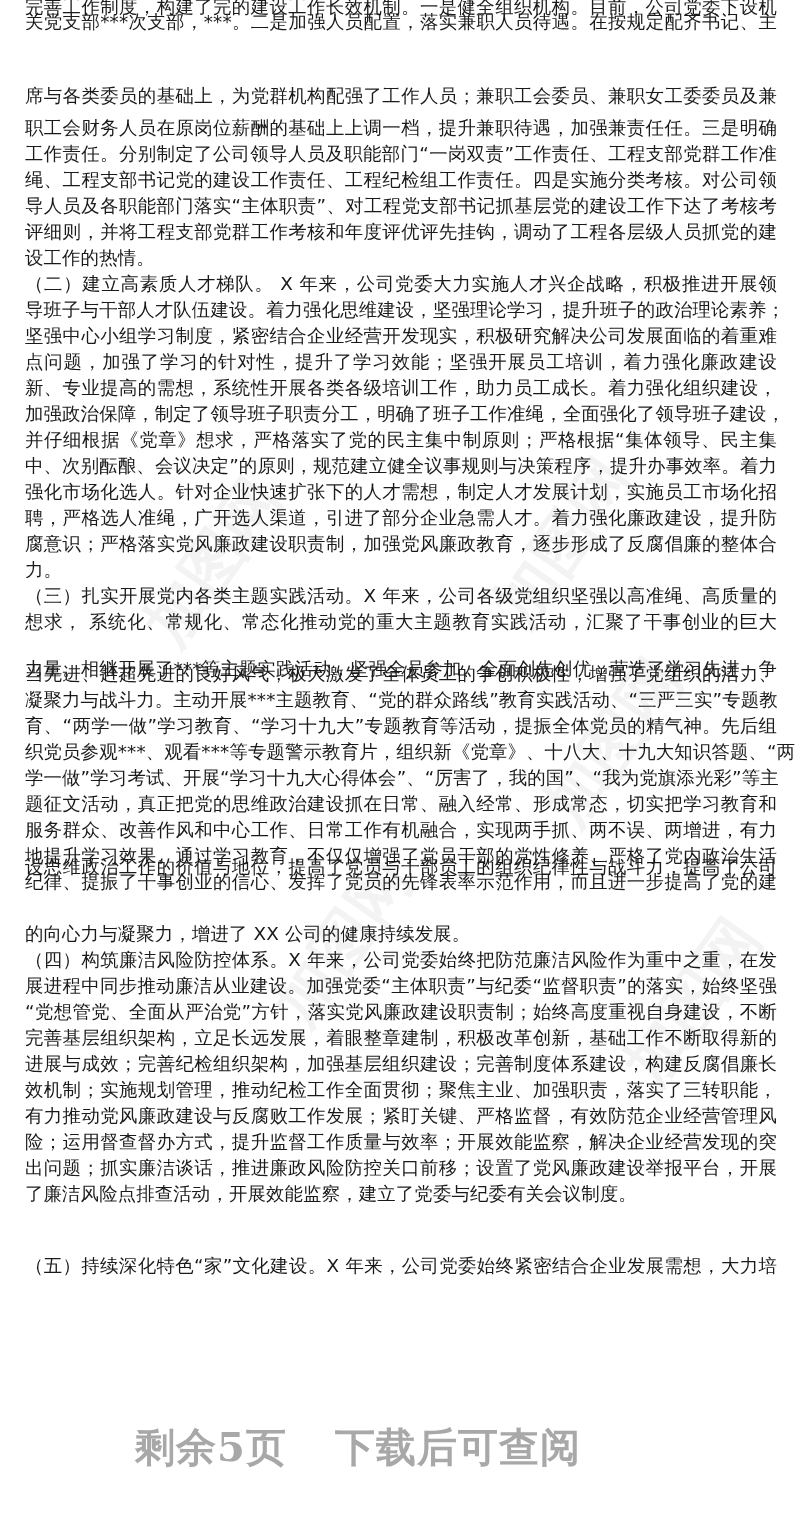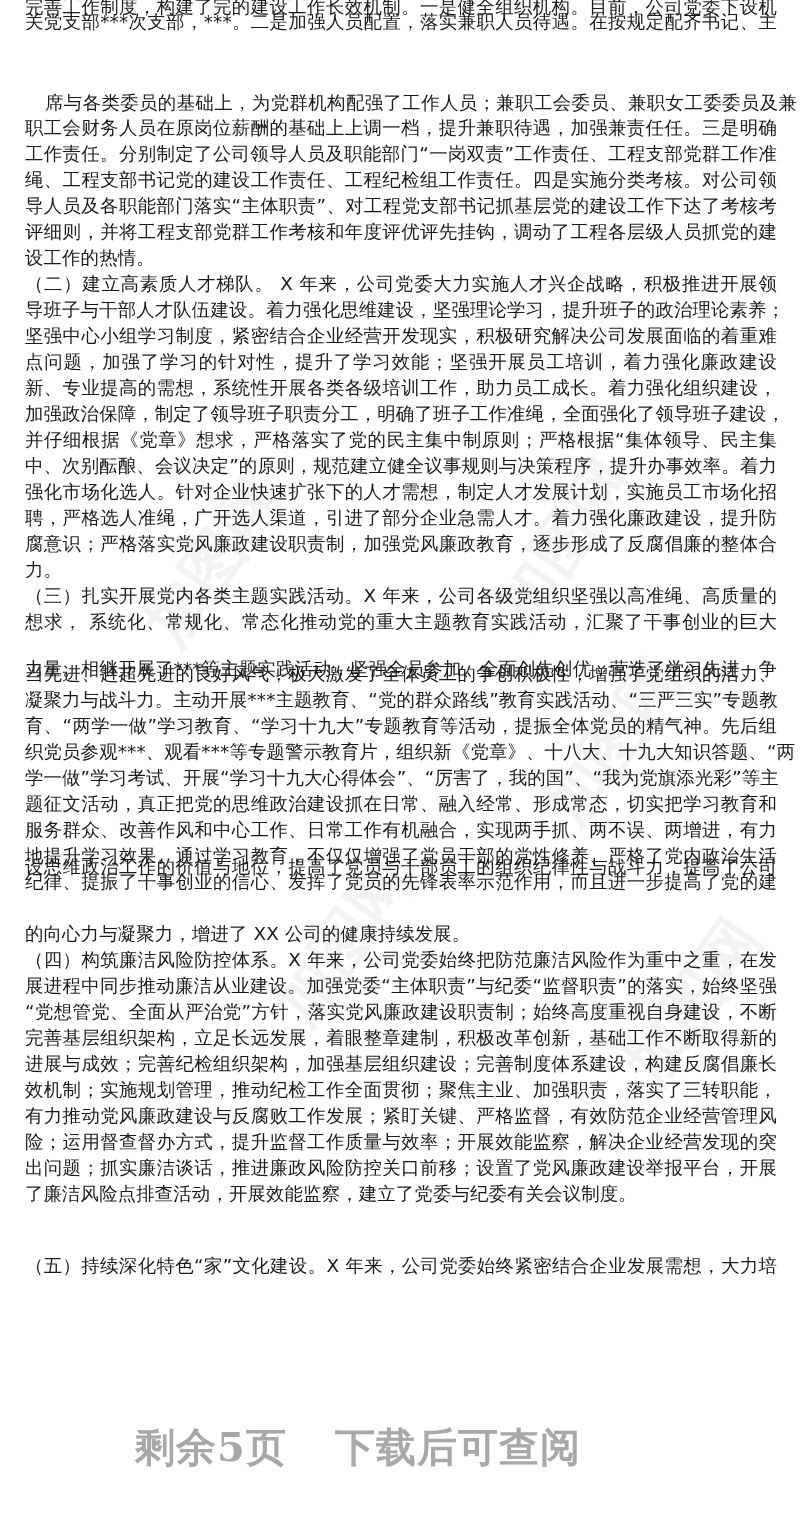--- a/index.html
+++ b/index.html
@@ -17,21 +17,21 @@
   .footer span { display:inline-block; }
   .footer .gap { width:48px; }
 </style>
 </head>
 <body>
 
 <div class="page">
   <div id="lines">
       <div class="line" style="top: -6px;">完善工作制度，构建了完的建设工作长效机制。一是健全组织机构。目前，公司党委下设机</div>
       <div class="line" style="top: 9px;">关党支部***次支部，***。二是加强人员配置，落实兼职人员待遇。在按规定配齐书记、主</div>
-      <div class="line" style="top: 90px; margin-left: 20px;">席与各类委员的基础上，为党群机构配强了工作人员；兼职工会委员、兼职女工委委员及兼</div>
+      <div class="line" style="top: 83px;">席与各类委员的基础上，为党群机构配强了工作人员；兼职工会委员、兼职女工委委员及兼</div>
       <div class="line" style="top: 115px;">职工会财务人员在原岗位薪酬的基础上上调一档，提升兼职待遇，加强兼责任任。三是明确</div>
       <div class="line" style="top: 141px;">工作责任。分别制定了公司领导人员及职能部门“一岗双责”工作责任、工程支部党群工作准</div>
       <div class="line" style="top: 167px;">绳、工程支部书记党的建设工作责任、工程纪检组工作责任。四是实施分类考核。对公司领</div>
       <div class="line" style="top: 193px;">导人员及各职能部门落实“主体职责”、对工程党支部书记抓基层党的建设工作下达了考核考</div>
       <div class="line" style="top: 219px;">评细则，并将工程支部党群工作考核和年度评优评先挂钩，调动了工程各层级人员抓党的建</div>
       <div class="line last" style="top: 245px;">设工作的热情。</div>
       <div class="line" style="top: 271px;">（二）建立高素质人才梯队。 X 年来，公司党委大力实施人才兴企战略，积极推进开展领</div>
       <div class="line" style="top: 297px;">导班子与干部人才队伍建设。着力强化思维建设，坚强理论学习，提升班子的政治理论素养；</div>
       <div class="line" style="top: 323px;">坚强中心小组学习制度，紧密结合企业经营开发现实，积极研究解决公司发展面临的着重难</div>
       <div class="line" style="top: 349px;">点问题，加强了学习的针对性，提升了学习效能；坚强开展员工培训，着力强化廉政建设</div>

